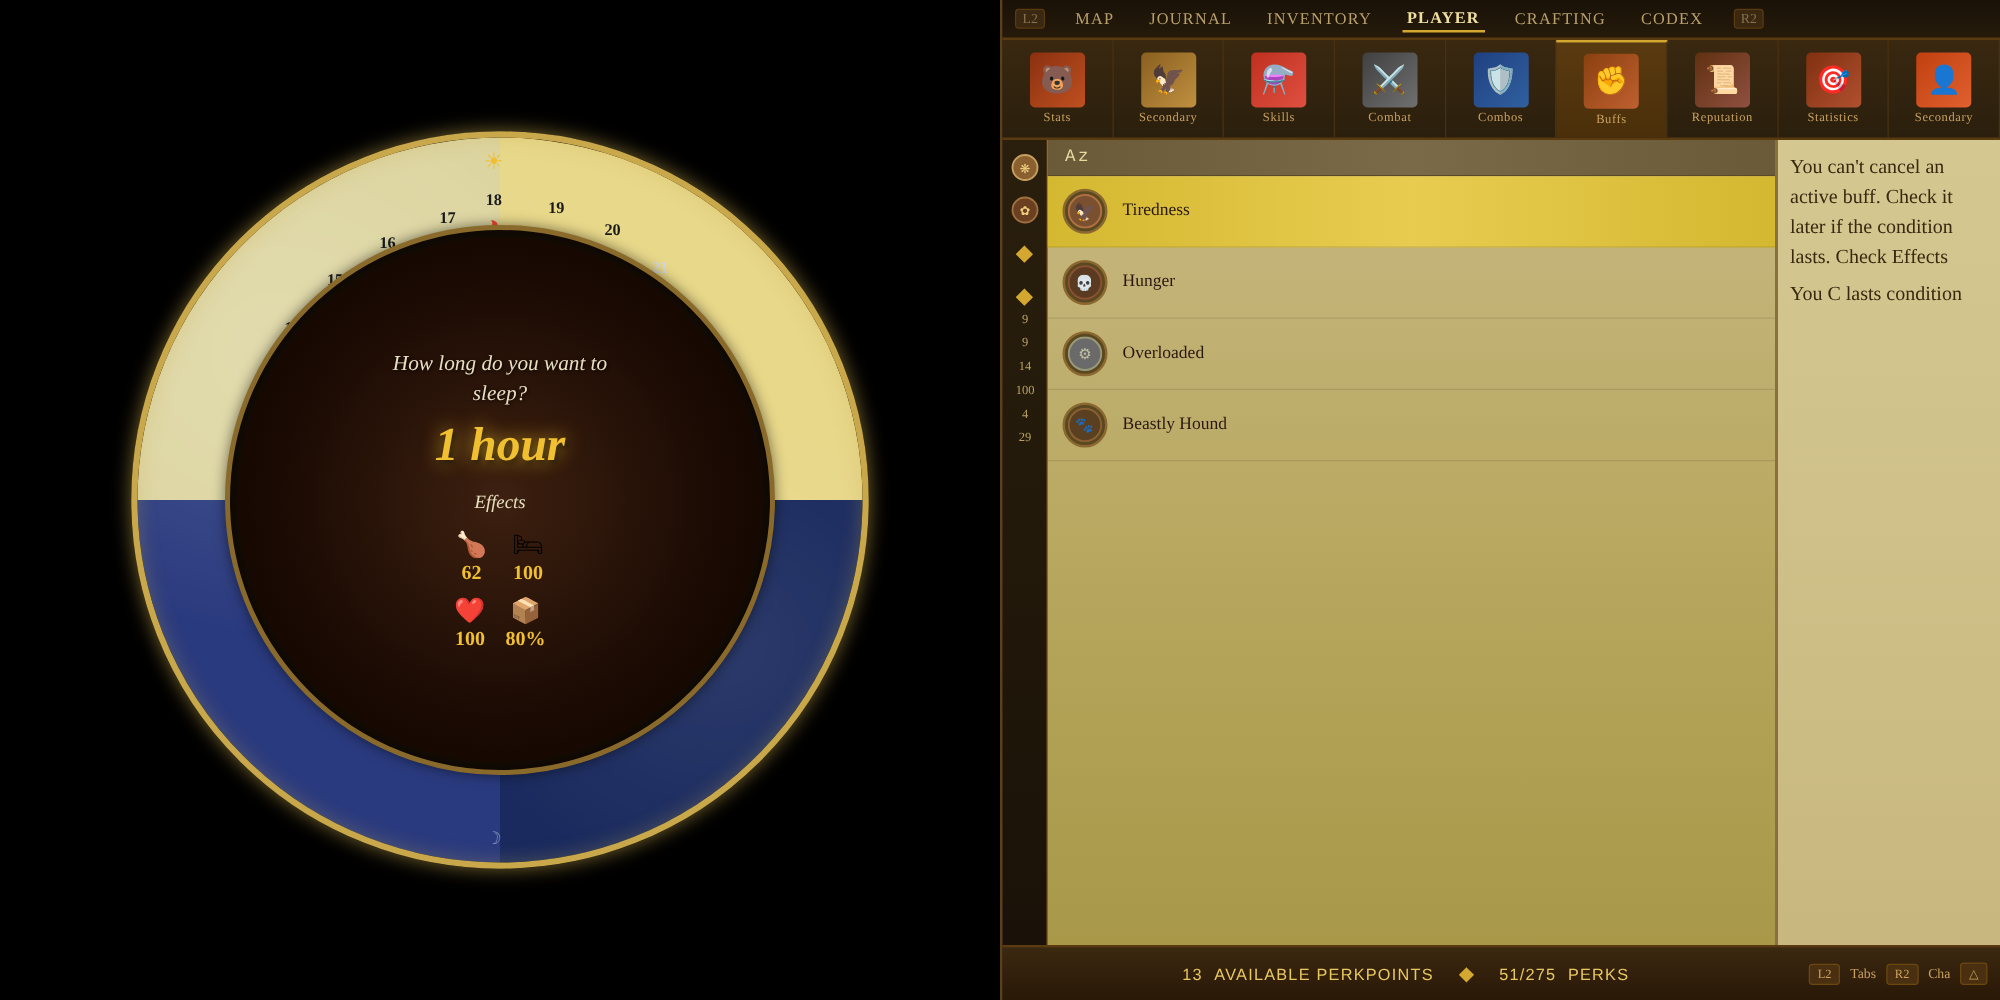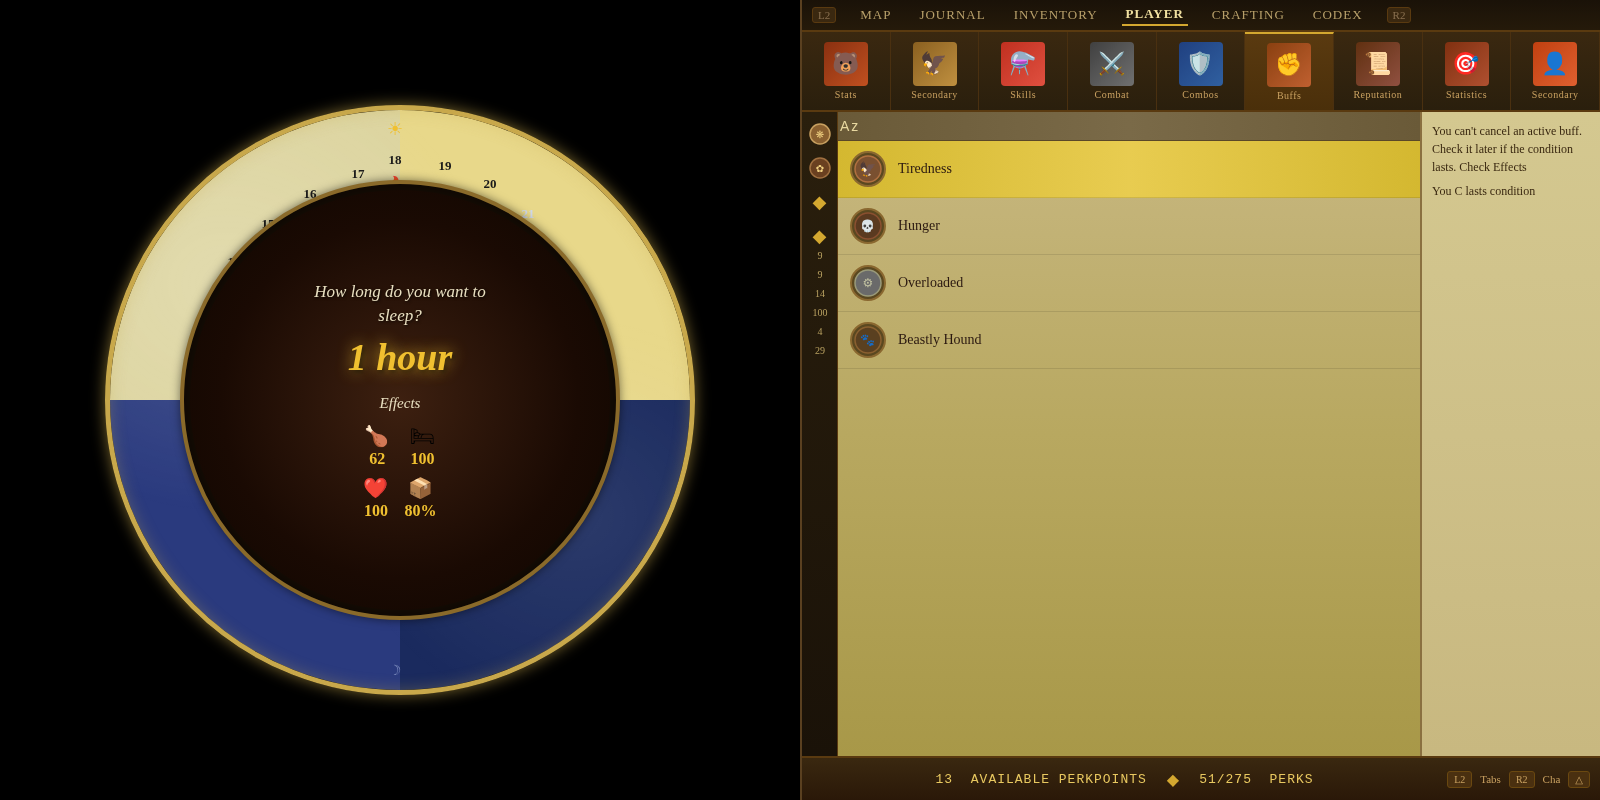--- a/index.html
+++ b/index.html
@@ -306,35 +306,35 @@
       color: #2a1810;
       font-size: 14px;
       font-family: 'Georgia', serif;
     }
 
     
     .az-header {
       background: linear-gradient(90deg, #6a5a38 0%, #7a6a48 50%, #6a5a38 100%);
       color: #e8d8a0;
       font-size: 14px;
-      padding: 6px 2px;
-      font-family: Liberation Sans, sans-serif;
+      padding: 6px 14px;
+      font-family: Liberation Mono, monospace;
       letter-spacing: 2px;
       border-bottom: 1px solid #5a4828;
     }
 
     
     .right-info {
       width: 180px;
       background: linear-gradient(180deg, #d4c890 0%, #c8b880 100%);
       display: flex;
       flex-direction: column;
       padding: 10px;
       border-left: 2px solid #8a7040;
-      font-size: 12px;
+      font-size: 16px;
       color: #3a2810;
       font-family: 'Georgia', serif;
       gap: 6px;
     }
 
     .right-info-text {
       line-height: 1.5;
     }
 
     
@@ -354,21 +354,21 @@
       flex: 1;
       display: flex;
       align-items: center;
       justify-content: center;
       gap: 20px;
     }
 
     .perk-points {
       color: #e8c860;
       font-size: 13px;
-      font-family: Liberation Mono, monospace;
+      font-family: Liberation Sans, sans-serif;
       letter-spacing: 1px;
       text-transform: uppercase;
     }
 
     .perk-diamond {
       color: #d4a830;
       font-size: 16px;
     }
 
     .bottom-controls {

